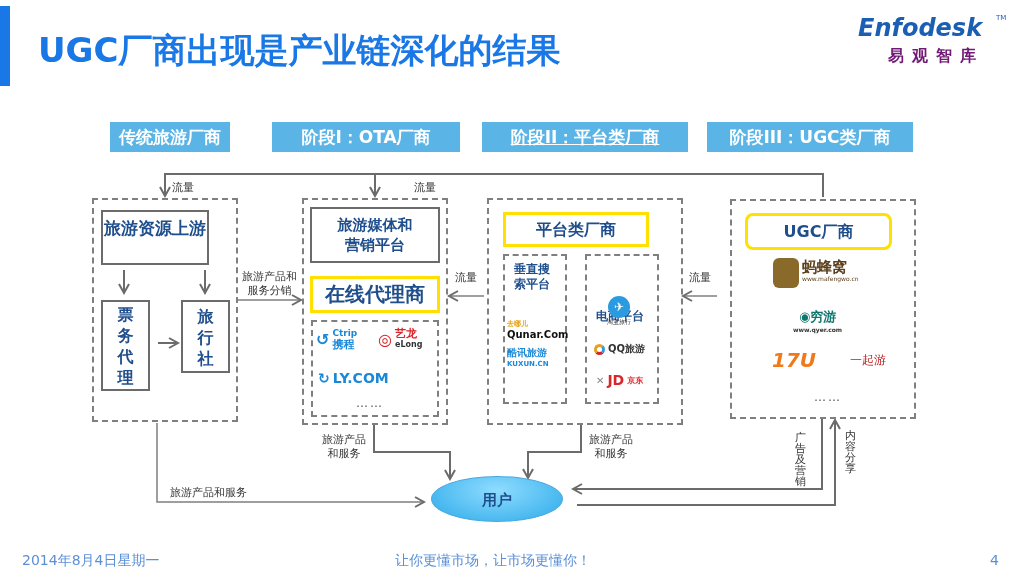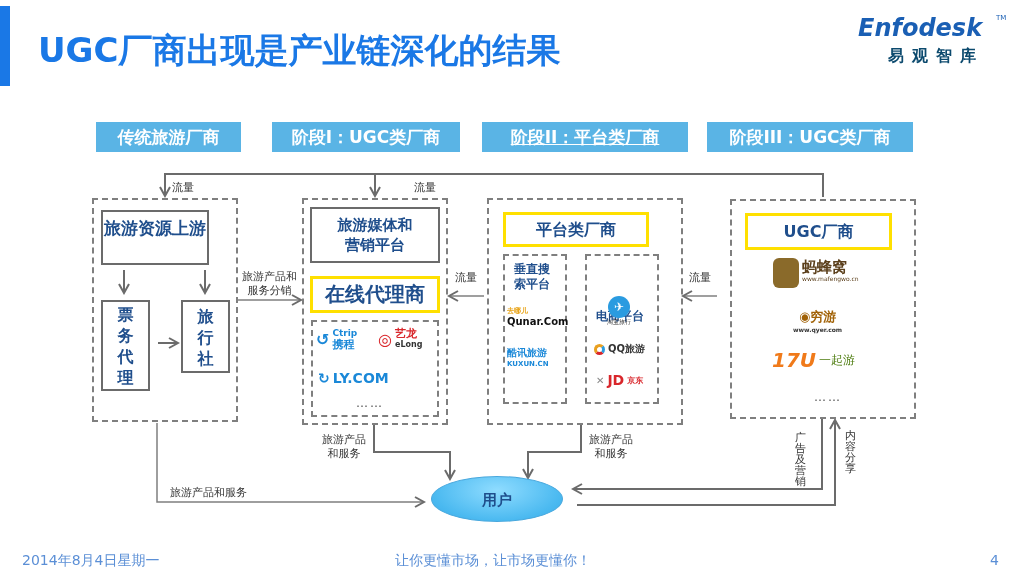--- a/index.html
+++ b/index.html
@@ -4,21 +4,21 @@
 <style>
   * { margin:0; padding:0; box-sizing:border-box; }
   html, body { width:1024px; height:576px; background:#ffffff; overflow:hidden; }
   body { position:relative; font-family:"DejaVu Sans", "Liberation Sans", sans-serif; }
   .abs { position:absolute; }
   .accent-bar { left:0; top:6px; width:10px; height:80px; background:#1a78e6; }
   .title { left:38px; top:28px; font-size:34px; font-weight:bold; color:#1a78e6; letter-spacing:0px; white-space:nowrap; }
   .logo { left:858px; top:14px; width:150px; height:60px; }
   .logo-en { position:absolute; left:0; top:0; font-family:"DejaVu Sans", sans-serif; font-style:italic; font-weight:bold; color:#1a5fb4; font-size:24px; white-space:nowrap; }
   .logo-tm { position:absolute; left:138px; top:0px; font-size:7px; color:#1a5fb4; }
-  .logo-cn { position:absolute; left:30px; top:32px; font-size:16px; font-weight:bold; color:#0c4a6e; letter-spacing:8px; white-space:nowrap; }
+  .logo-cn { position:absolute; left:30px; top:32px; font-size:16px; font-weight:bold; color:#701a75; letter-spacing:8px; white-space:nowrap; }
 
   .stage { background:#5ab4e5; color:#ffffff; font-weight:bold; font-size:17px; text-align:center; line-height:30px; height:30px; white-space:nowrap; }
 
   .dash { border:2px dashed #7f7f7f; }
   .solidbox { border:2px solid #6b6b6b; background:#fff; color:#1f4e8c; font-weight:bold; text-align:center; }
   .yellowbox { border:3px solid #ffe000; background:#fff; color:#1f4e8c; font-weight:bold; text-align:center; }
   .lbl { font-size:11px; color:#333; white-space:nowrap; }
   .sublbl { font-size:12px; font-weight:bold; color:#1f4e8c; }
   .dots { font-size:12px; color:#555; letter-spacing:2px; }
 
@@ -32,22 +32,22 @@
 <body>
 
 <div class="abs accent-bar"></div>
 <div class="abs title">UGC厂商出现是产业链深化的结果</div>
 <div class="abs logo">
   <span class="logo-en">Enfodesk</span>
   <span class="logo-tm">TM</span>
   <span class="logo-cn">易观智库</span>
 </div>
 
-<div class="abs stage" style="left:96px; top:122px; width:145px;">传统旅游厂商</div>
-<div class="abs stage" style="left:272px; top:122px; width:188px;">阶段I：UGC类厂商</div>
+<div class="abs stage" style="left:110px; top:122px; width:120px;">传统旅游厂商</div>
+<div class="abs stage" style="left:272px; top:122px; width:188px;">阶段I：OTA厂商</div>
 <div class="abs stage" style="left:482px; top:122px; width:206px;text-decoration:underline;">阶段II：平台类厂商</div>
 <div class="abs stage" style="left:707px; top:122px; width:206px;">阶段III：UGC类厂商</div>
 
 <svg class="lines" width="1024" height="576">
   <defs>
     <marker id="arr" markerWidth="12" markerHeight="12" refX="10" refY="6" orient="auto" markerUnits="userSpaceOnUse">
       <path d="M1,1 L10,6 L1,11" fill="none" stroke="#6b6b6b" stroke-width="2"></path>
     </marker>
   </defs>
 
@@ -139,21 +139,21 @@
 <div class="abs dots" style="left:356px; top:396px;">……</div>
 
 <div class="abs dash" style="left:487px; top:198px; width:196px; height:227px;"></div>
 <div class="abs yellowbox" style="left:503px; top:212px; width:146px; height:35px; font-size:16px; line-height:29px;">平台类厂商</div>
 <div class="abs dash" style="left:503px; top:254px; width:64px; height:150px;"></div>
 <div class="abs sublbl" style="left:514px; top:262px; line-height:15px;">
   <div>垂直搜</div>
   <div>索平台</div>
 </div>
 <div class="abs logo-item" style="left:507px; top:306px; flex-direction:column; gap:0; align-items:flex-start;">
-  <span style="font-size:7px;color:#e8a317;">去哪儿</span>
+  <span style="font-size:7px;color:#e8a317;margin-top:13px;">去哪儿</span>
   <span style="font-size:10px;color:#111;">Qunar.Com</span>
 </div>
 <div class="abs logo-item" style="left:507px; top:346px; flex-direction:column; gap:0; align-items:flex-start;">
   <span style="font-size:10px;color:#1a88d8;">酷讯旅游</span>
   <span style="font-size:7px;color:#1a88d8;">KUXUN.CN</span>
 </div>
 <div class="abs dash" style="left:585px; top:254px; width:74px; height:150px;"></div>
 <div class="abs sublbl" style="left:596px; top:262px;margin-top:46px;">电商平台</div>
 <div class="abs" style="left:601px; top:296px; width:36px; height:34px; text-align:center;">
   <div style="margin:0 auto; width:22px; height:22px; border-radius:50%; background:#2a9be0; color:#fff; font-size:12px; line-height:22px;">✈</div>
@@ -163,35 +163,35 @@
   <span style="display:inline-block;width:11px;height:11px;border-radius:50%;border:3px solid #e9a020;border-right-color:#2a9be0;border-bottom-color:#d9262b;"></span>
   <span>QQ旅游</span>
 </div>
 <div class="abs logo-item" style="left:596px; top:372px; color:#d9262b;">
   <span style="font-size:10px;color:#888;">✕</span>
   <span style="font-size:14px;">JD</span>
   <span style="font-size:8px;text-align:right;">京东</span>
 </div>
 
 <div class="abs dash" style="left:730px; top:199px; width:186px; height:220px;"></div>
-<div class="abs yellowbox" style="left:745px; top:213px; width:147px; height:37px; font-size:16px; line-height:31px;">UGC厂商</div>
+<div class="abs yellowbox" style="left:745px; top:213px; width:147px; height:37px; font-size:16px; line-height:31px;border-radius:8px;">UGC厂商</div>
 <div class="abs logo-item" style="left:773px; top:258px;">
   <span style="display:inline-block;width:26px;height:30px;border-radius:6px;background:#8a6a2a;"></span>
   <span style="line-height:12px;">
       <span style="display:block;font-size:15px;color:#5b3f1b;">蚂蜂窝</span>
       <span style="display:block;font-size:6px;color:#5b3f1b;font-weight:normal;">www.mafengwo.cn</span>
     </span>
 </div>
 <div class="abs logo-item" style="left:793px; top:308px; flex-direction:column; gap:0;">
-  <span style="font-size:13px;color:#a16207;"><span>◉</span><span>穷游</span></span>
+  <span style="font-size:13px;color:#0f766e;"><span>◉</span><span>穷游</span></span>
   <span style="font-size:6px;color:#333;">www.qyer.com</span>
 </div>
 <div class="abs logo-item" style="left:772px; top:348px;">
   <span style="font-size:20px;color:#f07a1a;font-style:italic;">17U</span>
-  <span style="font-size:12px;color:#4d7c0f;font-weight:normal;">一起游</span>
+  <span style="font-size:12px;color:#b91c1c;font-weight:normal;margin-left:31px;">一起游</span>
 </div>
 <div class="abs dots" style="left:814px; top:390px;">……</div>
 
 <div class="abs user-oval">用户</div>
 
 <div class="abs footer" style="left:22px; top:552px;">2014年8月4日星期一</div>
 <div class="abs footer" style="left:395px; top:552px;">让你更懂市场，让市场更懂你！</div>
 <div class="abs footer" style="left:990px; top:552px;">4</div>
 
 </body></html>

